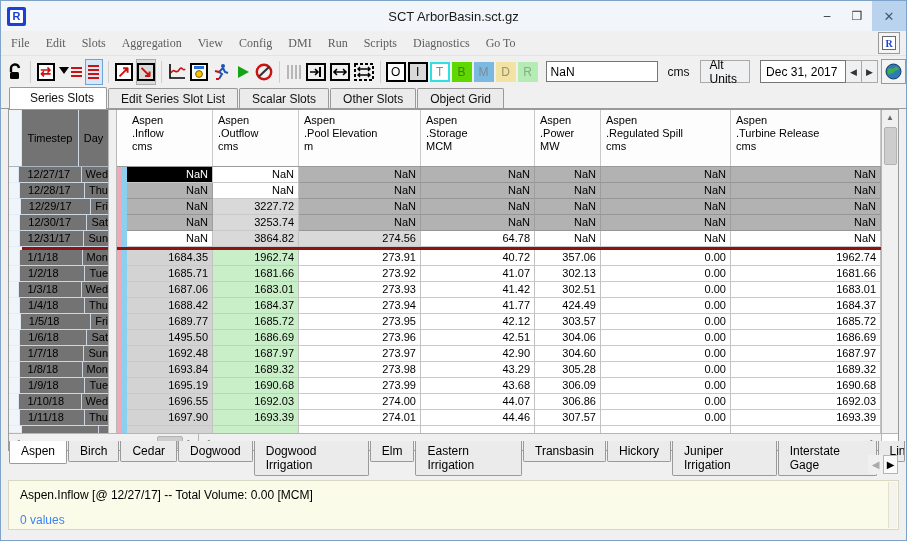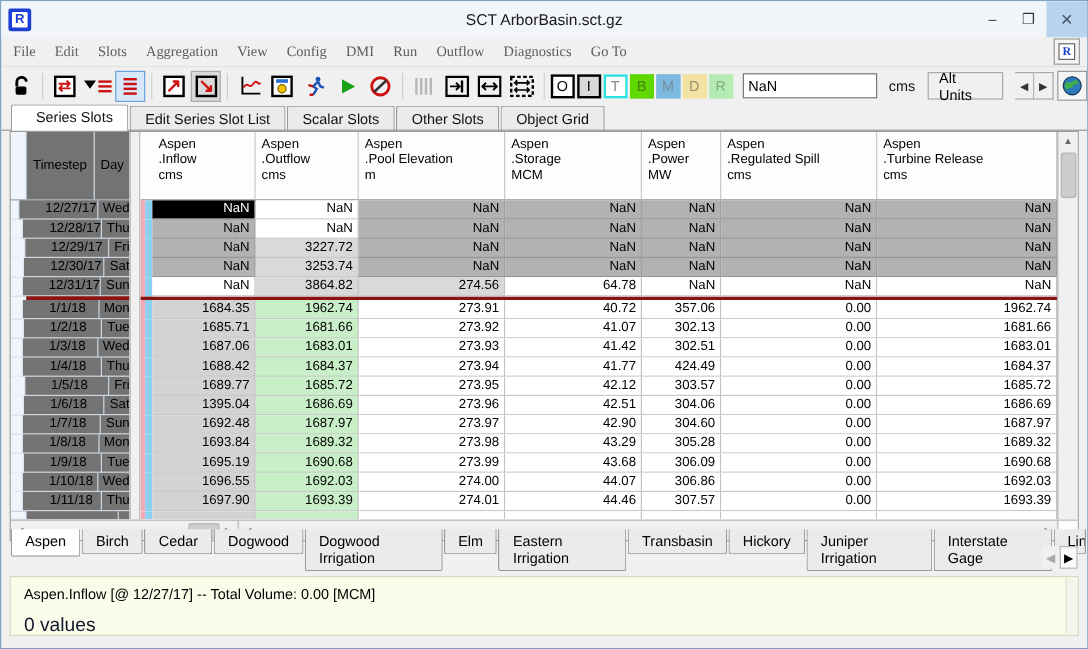--- a/index.html
+++ b/index.html
@@ -56,21 +56,21 @@
   .table-frame { margin:0 7px; height:342px; border:1px solid #9a9a9a; background:#fff; display:flex; flex-direction:column; overflow:hidden; }
   .table-main { flex:1; display:flex; overflow:hidden; }
   .left-pane { width:99px; display:flex; flex-direction:column; background:#737373; }
   .lp-header { height:57px; display:flex; border-bottom:1px solid #a9b6c4; }
   .lp-h-gutter { width:13px; background:#f0f5fb; border-right:1px solid #dde6f0; }
   .lp-h-cell { display:flex; align-items:center; justify-content:center; font-size:11px; }
   .lp-h-ts { width:57px; border-right:1px solid #d2dce6; }
   .lp-h-day { flex:1; }
   .lrow { height:16px; display:flex; }
   .l-gutter { width:13px; background:#f0f5fb; border-right:1px solid #dde6f0; border-bottom:1px solid #e4ecf4; }
-  .l-date { width:77px; font-size:11px; line-height:15px; padding-left:22px; border-right:1px solid #ccd6e2; border-bottom:1px solid #ccd6e2; }
+  .l-date { width:77px; font-size:11px; line-height:15px; padding-left:8px; border-right:1px solid #ccd6e2; border-bottom:1px solid #ccd6e2; }
   .l-day { flex:1; font-size:11px; line-height:15px; padding-left:4px; border-bottom:1px solid #ccd6e2; }
   .splitter { width:9px; background:#f0f0f0; border-left:1px solid #b8b8b8; border-right:1px solid #b8b8b8; }
   .data-pane { flex:1; display:flex; flex-direction:column; overflow:hidden; }
   .dp-header { height:57px; display:flex; border-bottom:1px solid #9a9a9a; background:#fdfdfd; }
   .dp-h-spacer { width:10px; }
   .hcell { font-size:11px; line-height:13px; padding:4px 4px 0 5px; border-right:1px solid #c9c9c9; overflow:hidden; }
   .drow { height:16px; display:flex; }
   .stripe-p { width:4px; background:#efa9b8; }
   .stripe-b { width:6px; background:#8bd0ef; }
   .dcell { font-size:11px; line-height:15px; text-align:right; padding-right:4px; border-right:1px solid #c2c2c2; border-bottom:1px solid #c9c9c9; overflow:hidden; }
@@ -101,21 +101,21 @@
   .objtab { font-size:12px; padding:3px 11px; background:#ebebeb; border:1px solid #9a9a9a; border-top:none; border-radius:0 0 2px 2px; margin-right:1px; }
   .objtab.active { background:#fff; padding-bottom:5px; }
   .objtab.truncated { max-width:34px; overflow:hidden; white-space:nowrap; padding-right:0; }
   .objtab-scroll { position:absolute; right:8px; bottom:2px; display:flex; }
   .ot-arrow { width:15px; height:19px; display:flex; align-items:center; justify-content:center; font-size:10px; background:#f0f0f0; }
   .ot-arrow.dis { color:#aaa; } .ot-arrow.en { color:#000; border:1px solid #b5b5b5; background:#fafafa; }
 
   
   .statusbox { margin:4px 7px 0; height:50px; background:#fbfbe9; border:1px solid #d8d8c2; padding:7px 2px 0 11px; position:relative; }
   .status-line1 { font-size:12px; color:#000; }
-  .status-line2 { font-size:16px; color:#0f172a; margin-top:11px; }
+  .status-line2 { font-size:12px; color:#3b82f6; margin-top:11px; }
   .status-scroll { position:absolute; right:1px; top:1px; bottom:1px; width:9px; background:#f4f4ec; border-left:1px solid #e0e0d0; }
 
   svg { display:block; }
 </style>
 </head>
 <body>
 
 <div class="window">
 
   <div class="titlebar">
@@ -133,21 +133,21 @@
   <div class="menubar">
     <div style="display:flex;align-items:center;">
         <div class="menu-item">File</div>
         <div class="menu-item">Edit</div>
         <div class="menu-item">Slots</div>
         <div class="menu-item">Aggregation</div>
         <div class="menu-item">View</div>
         <div class="menu-item">Config</div>
         <div class="menu-item">DMI</div>
         <div class="menu-item">Run</div>
-        <div class="menu-item">Outflow</div>
+        <div class="menu-item">Scripts</div>
         <div class="menu-item">Diagnostics</div>
         <div class="menu-item">Go To</div>
       </div>
     <div class="menu-corner-btn">
       <div class="mini-r">R</div>
     </div>
   </div>
 
   <div class="toolbar">
     <div class="tbtn">
@@ -272,20 +272,21 @@
         <div class="flag-btn" style="background: rgb(255, 255, 255); border-color: rgb(46, 224, 224); color: rgb(138, 138, 138);">T</div>
         <div class="flag-btn" style="background: rgb(95, 216, 0); border-color: rgb(95, 216, 0); color: rgb(74, 122, 16);">B</div>
         <div class="flag-btn" style="background: rgb(124, 185, 224); border-color: rgb(124, 185, 224); color: rgb(122, 138, 150);">M</div>
         <div class="flag-btn" style="background: rgb(242, 227, 162); border-color: rgb(242, 227, 162); color: rgb(154, 144, 112);">D</div>
         <div class="flag-btn" style="background: rgb(180, 236, 180); border-color: rgb(180, 236, 180); color: rgb(134, 174, 134);">R</div>
       </div>
     <input class="val-input" type="text" value="NaN" style="">
     <div class="units-label">cms</div>
     <div class="btn">Alt Units</div>
     <div class="date-group">
+      <div class="date-box">Dec 31, 2017</div>
       <div class="spin">◀</div>
       <div class="spin">▶</div>
       <div class="globe-btn">
         <span>
           <svg width="17" height="17" viewBox="0 0 17 17">
               <circle cx="8.5" cy="8.5" r="7.5" fill="#2e79b8" stroke="#123a5e"></circle>
               <path d="M3 6 C5 4, 7 7, 9 5 S13 4, 14 6 C12 8, 10 7, 9 9 C8 11, 5 10, 4 12 C2 10, 2 8, 3 6 Z" fill="#3fae4a"></path>
             </svg>
         </span>
       </div>
@@ -548,21 +549,21 @@
               <div class="dcell col1 c-out">1685.72</div>
               <div class="dcell col2 c-w">273.95</div>
               <div class="dcell col3 c-w">42.12</div>
               <div class="dcell col4 c-w">303.57</div>
               <div class="dcell col5 c-w">0.00</div>
               <div class="dcell col6 c-w">1685.72</div>
             </div>
             <div class="drow">
               <div class="stripe-p"></div>
               <div class="stripe-b"></div>
-              <div class="dcell col0 c-in">1395.04</div>
+              <div class="dcell col0 c-in">1495.50</div>
               <div class="dcell col1 c-out">1686.69</div>
               <div class="dcell col2 c-w">273.96</div>
               <div class="dcell col3 c-w">42.51</div>
               <div class="dcell col4 c-w">304.06</div>
               <div class="dcell col5 c-w">0.00</div>
               <div class="dcell col6 c-w">1686.69</div>
             </div>
             <div class="drow">
               <div class="stripe-p"></div>
               <div class="stripe-b"></div>

